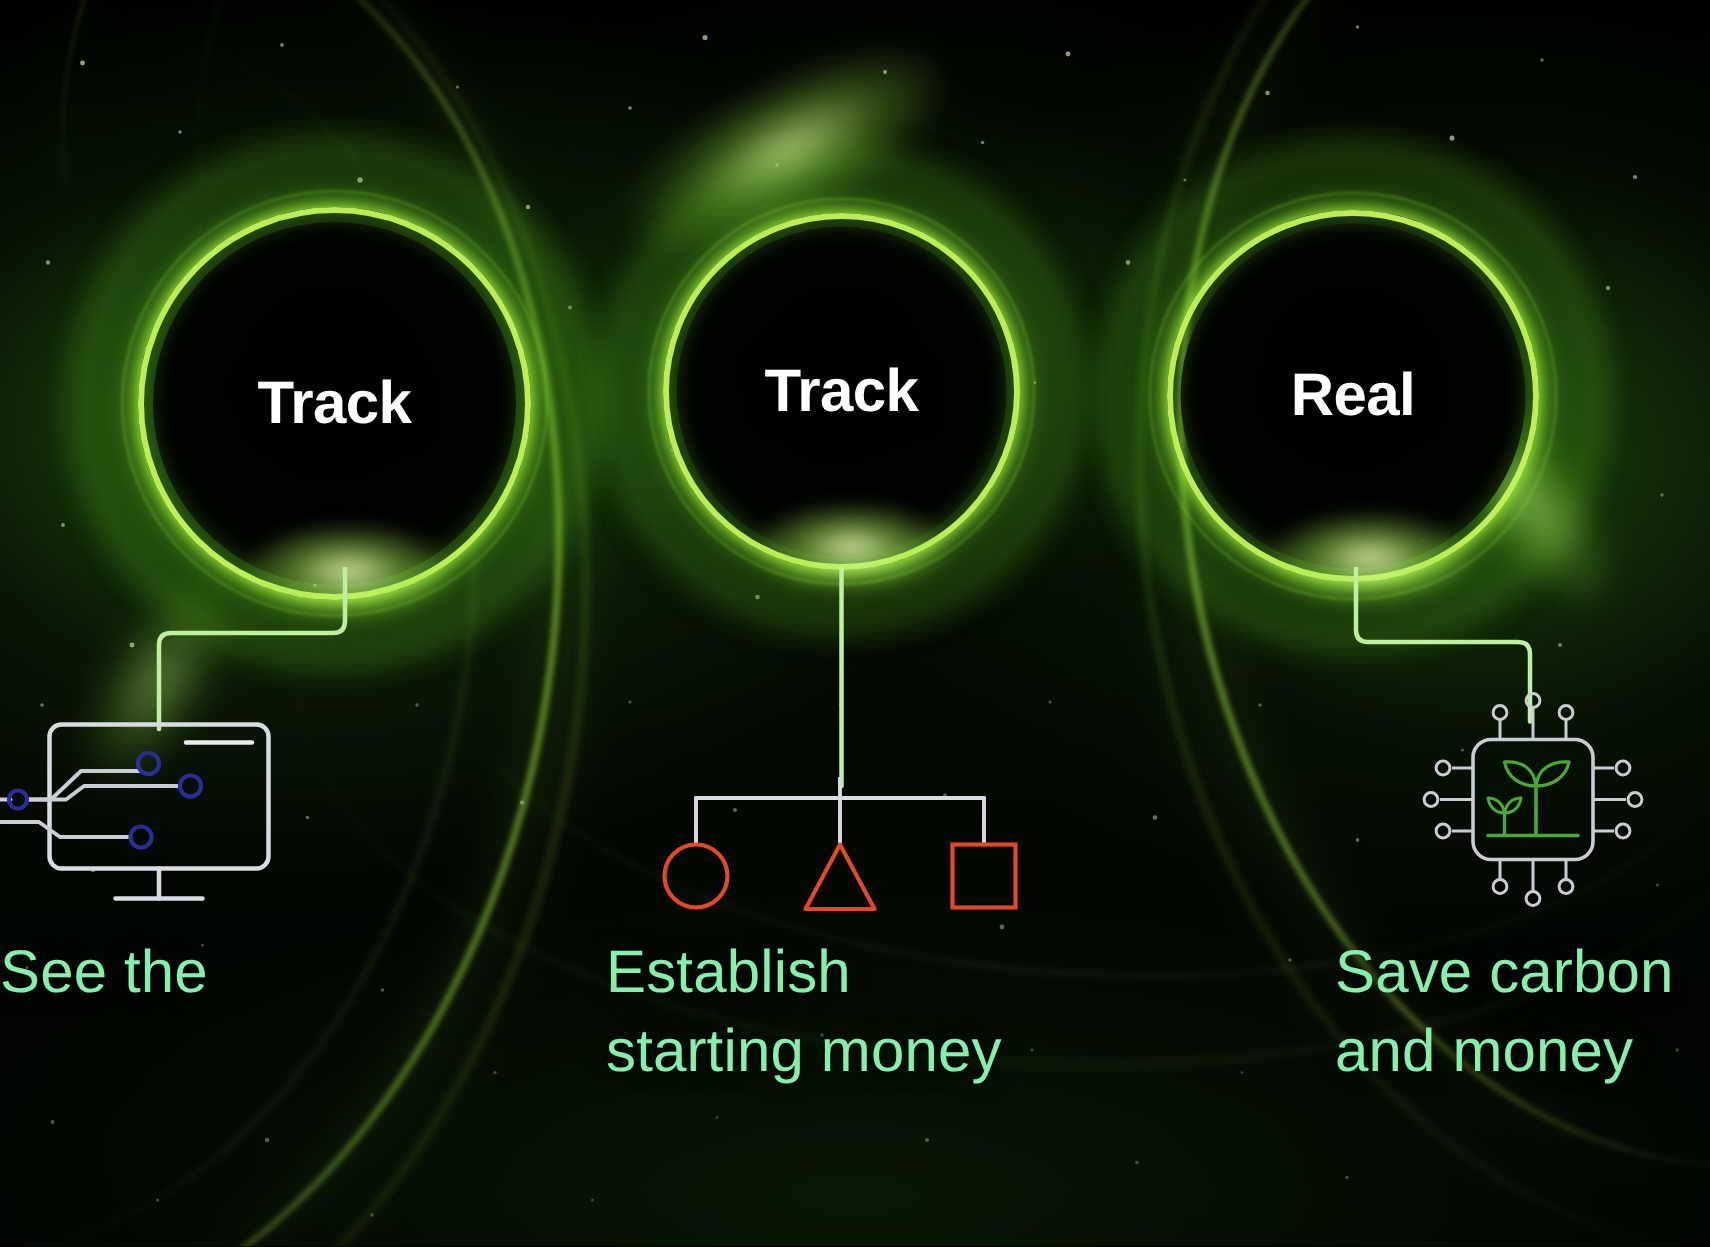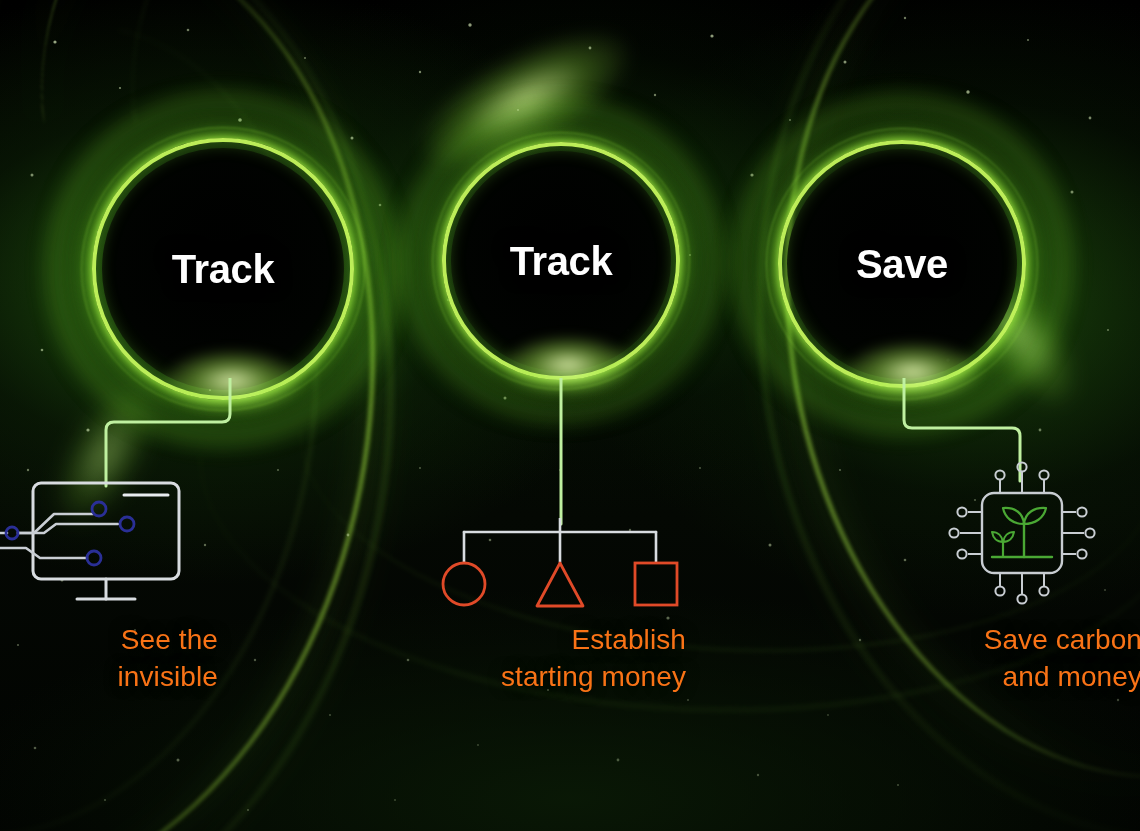--- a/index.html
+++ b/index.html
@@ -196,25 +196,25 @@
 
   
   .connector { position: absolute; pointer-events: none; }
 
   
   .icon-box { position: absolute; }
 
   
   .caption {
     position: absolute;
-    color: #f97316;
-    font-size: 28px;
+    color: #86efac;
+    font-size: 40px;
     font-weight: 400;
     line-height: 1.32;
-    text-align: right;
+    text-align: left;
     letter-spacing: 0.1px;
     text-shadow: 0 0 14px rgba(0,0,0,0.8);
   }
 </style>
 </head>
 <body>
 
 <div class="stage">
 
   <div class="bg-base"></div>
@@ -338,21 +338,21 @@
     </div>
   </div>
 
   <div class="ring" style="left:778px; top:140px; width:248px; height:248px;">
     <div class="ring-glow-outer" style="left:-46px; top:-46px; width:340px; height:340px;"></div>
     <div class="ring-inner-dark" style="left:9px; top:9px; width:230px; height:230px;"></div>
     <div class="ring-core"></div>
     <div class="ring-core2" style="left:-12px; top:-12px; width:272px; height:272px;"></div>
     <div class="ring-bottom-flare" style="left:68px; top:202px; width:134px; height:60px;"></div>
     <div class="ring-label">
-      <div>Save</div>
+      <div>Real</div>
     </div>
   </div>
 
   <svg class="connector" style="left:90px; top:378px; width:160px; height:110px;" width="160" height="110" viewBox="0 0 160 110" fill="none">
     <path d="M140 0 L140 36 Q140 44 132 44 L24 44 Q16 44 16 52 L16 108" stroke="#bff0a0" stroke-width="3" fill="none" stroke-linecap="round"></path>
   </svg>
 
   <svg class="connector" style="left:552px; top:378px; width:18px; height:148px;" width="18" height="148" viewBox="0 0 18 148" fill="none">
     <path d="M9 0 L9 146" stroke="#bff0a0" stroke-width="3" stroke-linecap="round"></path>
   </svg>
@@ -440,21 +440,20 @@
       <path d="M84 74 C95 74 104 68 106 58 C94 57 85 63 84 74 Z" stroke="#4aa834" stroke-width="2.2" fill="none" stroke-linejoin="round"></path>
 
       <path d="M63 107 L63 90" stroke="#4aa834" stroke-width="2.2" stroke-linecap="round"></path>
       <path d="M63 92 C57 92 53 88 52 82 C58 82 62 86 63 92 Z" stroke="#4aa834" stroke-width="2" fill="none" stroke-linejoin="round"></path>
       <path d="M63 92 C69 92 73 88 74 82 C68 82 64 86 63 92 Z" stroke="#4aa834" stroke-width="2" fill="none" stroke-linejoin="round"></path>
     </svg>
   </div>
 
   <div class="caption" style="left:0px; top:622px; width:218px;">
     <div>See the</div>
-    <div>invisible</div>
   </div>
 
   <div class="caption" style="left:404px; top:622px; width:282px;">
     <div>Establish</div>
     <div>starting money</div>
   </div>
 
   <div class="caption" style="left:890px; top:622px; width:252px;">
     <div>Save carbon</div>
     <div>and money</div>

